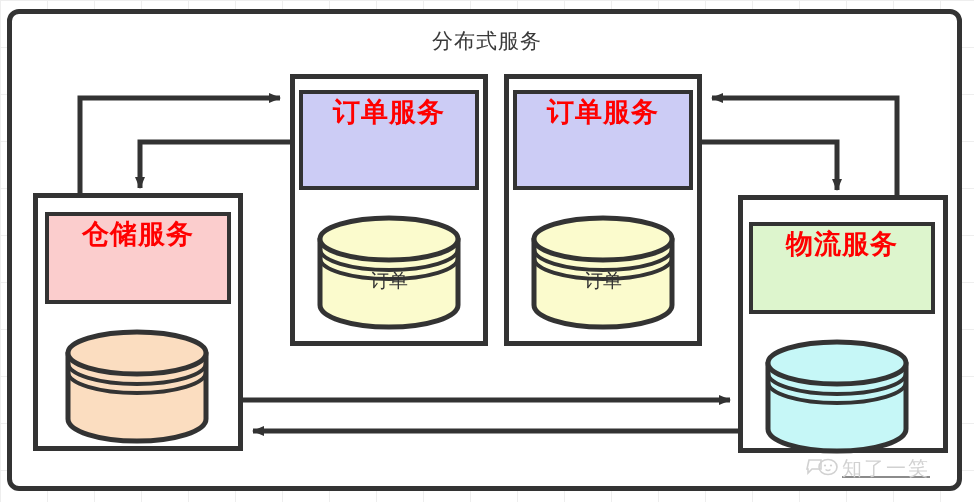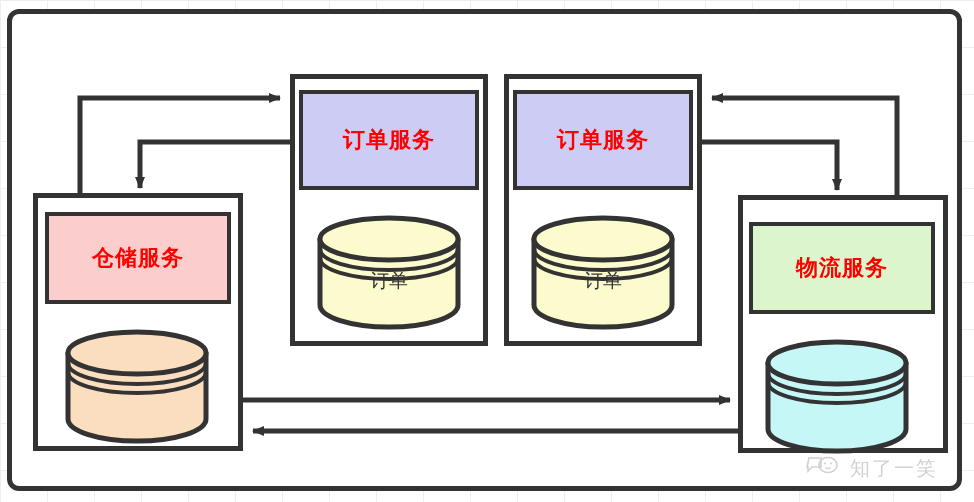--- a/index.html
+++ b/index.html
@@ -40,22 +40,22 @@
   }
   #order-group-1{left:290px;top:74px;width:198px;height:272px;}
   #order-group-2{left:504px;top:74px;width:198px;height:272px;}
   #warehouse-group{left:33px;top:193px;width:210px;height:258px;}
   #logistics-group{left:738px;top:195px;width:210px;height:258px;}
 
   
   .svc{
     position:absolute;box-sizing:border-box;
     border:4px solid #333333;
-    display:flex;align-items:center;justify-content:center;
-    color:#ff0000;font-size:22px;font-weight:bold;letter-spacing:1px;
+    display:flex;justify-content:center;
+    color:#ff0000;font-size:27px;font-weight:bold;letter-spacing:1px;
   }
   #svc-order-1{left:299px;top:90px;width:180px;height:100px;background:#ccccf5;}
   #svc-order-2{left:513px;top:90px;width:180px;height:100px;background:#ccccf5;}
   #svc-warehouse{left:45px;top:212px;width:186px;height:92px;background:#fbcdcd;}
   #svc-logistics{left:749px;top:222px;width:186px;height:92px;background:#ddf5cd;}
 
   
   .db{position:absolute;}
   .db svg{display:block;}
   .db .db-label{
@@ -68,34 +68,35 @@
   #db-order-2{left:528px;top:213px;width:150px;height:118px;}
   #db-warehouse{left:62px;top:327px;width:150px;height:118px;}
   #db-logistics{left:762px;top:337px;width:150px;height:118px;}
 
   
   #connectors{position:absolute;left:0;top:0;width:974px;height:502px;z-index:3;pointer-events:none;}
 
   
   #watermark{
     position:absolute;left:806px;top:455px;
-    display:flex;gap:10px;
-    opacity:.45;z-index:5;
+    display:flex;align-items:center;gap:2px;
+    opacity:.45;z-index:5;text-decoration:underline;
   }
   #watermark .wm-text{font-size:20px;color:#9a9a9a;letter-spacing:2px;}
 </style>
 </head>
 <body>
 
 <div id="grid-bg"></div>
 
 <div id="stage">
 
   <div class="box" id="outer-frame"></div>
 
+  <div id="diagram-title">分布式服务</div>
 
   <div class="box group" id="order-group-1"></div>
   <div class="box group" id="order-group-2"></div>
   <div class="box group" id="warehouse-group"></div>
   <div class="box group" id="logistics-group"></div>
 
   <div class="svc" id="svc-order-1">
     <span>订单服务</span>
   </div>
   <div class="svc" id="svc-order-2">

